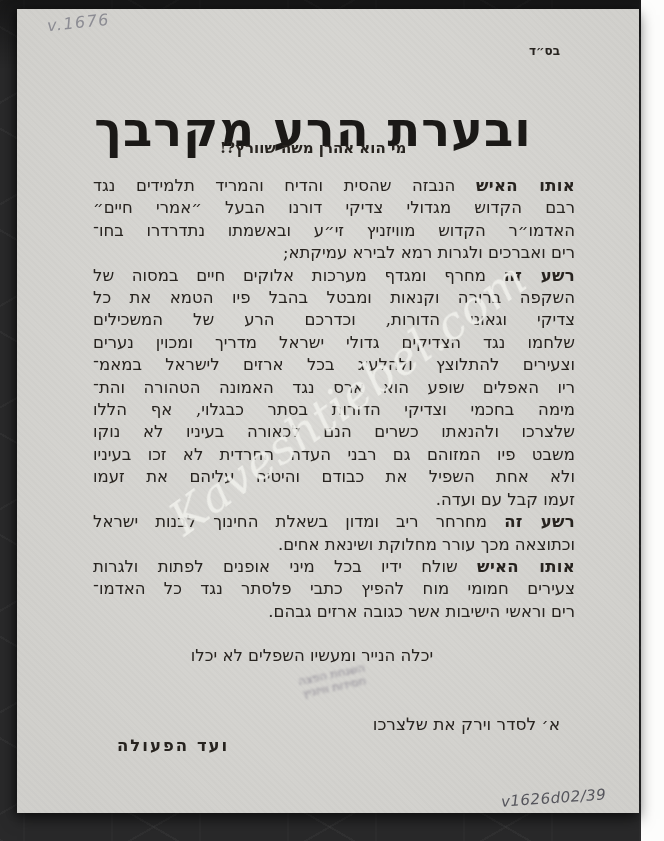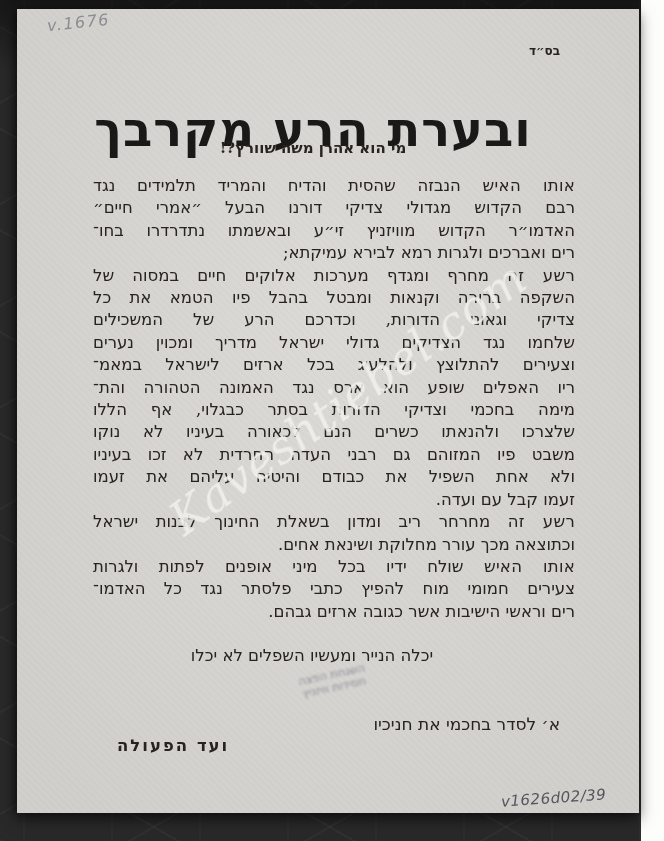--- a/index.html
+++ b/index.html
@@ -48,21 +48,21 @@
     font-family:"DejaVu Serif","DejaVu Sans",serif;font-weight:bold;font-size:15px;
     color:var(--ink,#27231f);direction:rtl;
   }
   .body-text{
     position:absolute;top:166px;right:64px;width:482px;direction:rtl;
     font-family:"DejaVu Serif","DejaVu Sans",serif;font-size:16.5px;
     color:var(--ink,#27231f);
   }
   .line{line-height:22.4px;text-align:justify;text-align-last:justify;}
   .line.last{text-align-last:right;}
-  .para b{font-weight:normal;letter-spacing:0.3px;}
+  .para b{font-weight:bold;letter-spacing:0.3px;}
   .closing-line{
     position:absolute;top:637px;left:155px;width:280px;text-align:center;
     direction:rtl;font-family:"DejaVu Serif","DejaVu Sans",serif;font-size:16.5px;
     color:var(--ink,#27231f);
   }
   .stamp{
     position:absolute;left:236px;top:659px;width:160px;text-align:center;
     direction:rtl;font-size:11.5px;line-height:13px;
     color:var(--stamp,#575066);opacity:0.55;filter:blur(1.1px);
     transform:rotate(-12deg);
@@ -137,21 +137,21 @@
       </div>
     </div>
 
   <div class="closing-line">יכלה הנייר ומעשיו השפלים לא יכלו</div>
 
   <div class="stamp">
     <div>השגחת הפצה</div>
     <div>חסידות וויזניץ</div>
   </div>
 
-  <div class="date-line">א׳ לסדר בחכמי את חניכיו</div>
+  <div class="date-line">א׳ לסדר וירק את שלצרכו</div>
 
   <div class="signature-line">ועד הפעולה</div>
 
   <div class="pencil-bottom">v1626d02/39</div>
 
   <div class="watermark">Kaveshtiebel.com</div>
 
 </div>
 
 </body></html>

